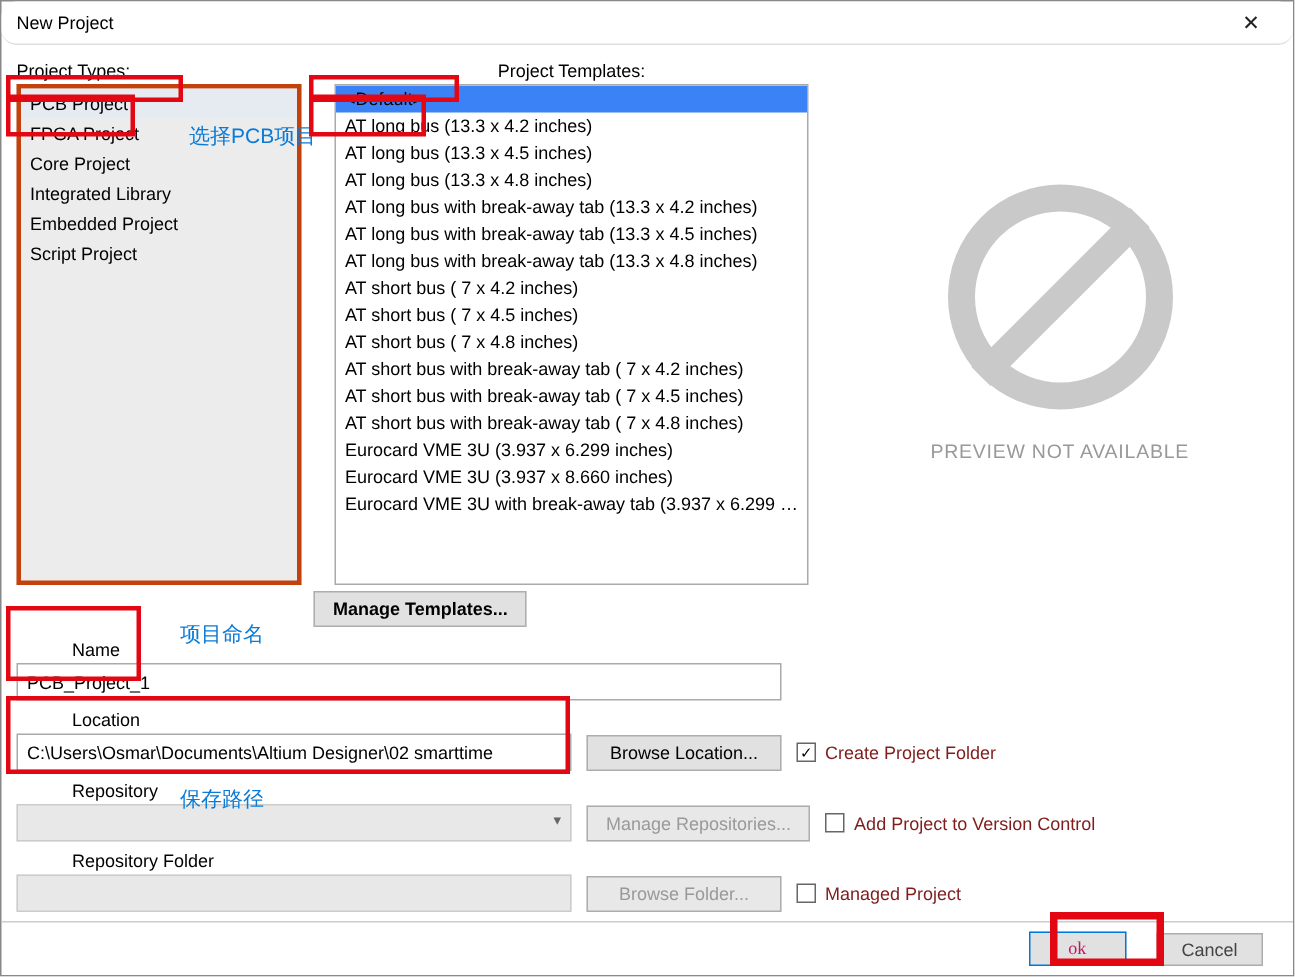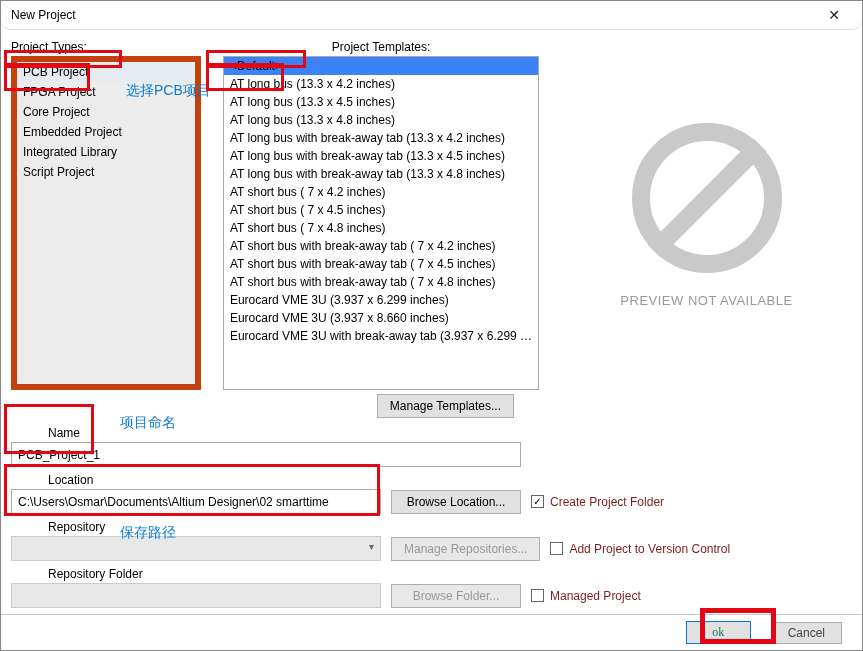--- a/index.html
+++ b/index.html
@@ -10,38 +10,38 @@
 .titlebar { height: 30px; display: flex; align-items: center; justify-content: space-between; padding: 0 8px 0 10px; background: #fff; border-bottom: 1px solid #ddd; border-radius: 10px; }
 .titlebar .title { font-size: 12px; color: #000; }
 .titlebar .close { width: 40px; height: 28px; display: flex; align-items: center; justify-content: center; font-size: 14px; color: #222; }
 
 .content { flex: 1; padding: 10px 10px 0 10px; display: flex; flex-direction: column; }
 
 .top-row { display: flex; gap: 8px; height: 350px; }
 
 .types-col { width: 190px; display: flex; flex-direction: column; }
 .types-label { font-size: 12px; color: #000; padding-bottom: 2px; }
-.types-box { flex: 1; border: 6px solid #c2410c; background: #ececec; overflow: hidden; }
+.types-box { flex: 1; border: 3px solid #c2410c; background: #ececec; overflow: hidden; }
 .types-item { padding: 3px 6px; font-size: 12px; color: #000; cursor: default; }
 .types-item.selected { background: #e6ebf2; }
 
 .templates-col { width: 344px; display: flex; flex-direction: column; align-items: center; }
 .templates-label { font-size: 12px; color: #000; padding-bottom: 2px; }
 .templates-box { flex: 1; border: 1px solid #aaa; background: #fff; overflow-y: scroll; }
 .templates-item { padding: 2px 6px; font-size: 12px; color: #000; white-space: nowrap; overflow: hidden; text-overflow: ellipsis; cursor: default; }
 .templates-item.selected { background: #3b82f6; }
 
 .preview-col { flex: 1; display: flex; flex-direction: column; align-items: center; justify-content: center; }
 .preview-icon { width: 150px; height: 150px; border-radius: 50%; border: 18px solid #c9c9c9; position: relative; margin-bottom: 20px; }
 .preview-icon::after { content: ""; position: absolute; width: 18px; height: 150px; background: #c9c9c9; left: 50%; top: -18px; transform: translateX(-50%) rotate(45deg); transform-origin: center; }
 .preview-text { color: #999; font-size: 13px; letter-spacing: 0.5px; }
 
 .manage-row { display: flex; padding: 4px 0 8px 0; }
 .manage-row .spacer { width: 198px; }
-.manage-btn-wrap { width: 305px; display: flex; justify-content: flex-end; }
+.manage-btn-wrap { width: 305px; display: flex; justify-content: flex-start; font-weight: bold; }
 .btn { background: #e1e1e1; border: 1px solid #adadad; padding: 4px 12px; font-size: 12px; color: #000; cursor: default; min-width: 120px; text-align: center; }
 .btn.disabled { color: #999; background: #e8e8e8; }
 
 .field-row { display: flex; flex-direction: column; margin-bottom: 6px; }
 .field-label { font-size: 12px; color: #000; padding-bottom: 2px; margin-left: 37px; }
 .field-input-row { display: flex; align-items: center; gap: 10px; }
 .text-input { border: 1px solid #aaa; background: #fff; padding: 3px 6px; font-size: 12px; color: #000; height: 25px; }
 .text-input.name { width: 510px; }
 .text-input.location { width: 370px; }
 .text-input.repo { width: 370px; background: #e8e8e8; border: 1px solid #ccc; }
@@ -49,21 +49,21 @@
 
 .checkbox-wrap { display: flex; align-items: center; gap: 6px; }
 .checkbox { width: 13px; height: 13px; border: 1px solid #666; background: #fff; display: inline-flex; align-items: center; justify-content: center; font-size: 10px; color: #000; }
 .cb-label { font-size: 12px; color: #7f1d1d; }
 
 .annot { position: absolute; border: 3px solid #e30613; pointer-events: none; }
 .annot-text { position: absolute; color: #0b7bd6; font-size: 14px; font-family: "Microsoft YaHei", sans-serif; }
 
 .footer { height: 45px; border-top: 1px solid #ccc; display: flex; align-items: center; justify-content: flex-end; padding: 0 20px; gap: 20px; }
 .footer .btn { min-width: 65px; padding: 3px 16px; }
-.footer .btn.ok { border: 1px solid #0078d7; color: #0f766e; font-family: Georgia, serif; text-transform: lowercase; }
+.footer .btn.ok { border: 1px solid #0078d7; color: #be185d; font-family: Georgia, serif; text-transform: lowercase; }
 .footer .btn.cancel { color: #444; }
 
 .scrollbar-thumb-mock::-webkit-scrollbar { width: 16px; }
 .scrollbar-thumb-mock::-webkit-scrollbar-track { background: #f0f0f0; }
 .scrollbar-thumb-mock::-webkit-scrollbar-thumb { background: #c1c1c1; border: 1px solid #a8a8a8; }
 
 .select-arrow { position: relative; }
 .select-arrow::after { content: "▾"; position: absolute; right: 6px; top: 4px; color: #666; font-size: 10px; }
 
 .stage { position: relative; width: 863px; height: 651px; }
@@ -81,22 +81,22 @@
 
   <div class="content">
 
     <div class="top-row">
       <div class="types-col">
         <div class="types-label">Project Types:</div>
         <div class="types-box" id="types-box">
               <div class="types-item selected">PCB Project</div>
               <div class="types-item">FPGA Project</div>
               <div class="types-item">Core Project</div>
+              <div class="types-item">Integrated Library</div>
               <div class="types-item">Embedded Project</div>
-              <div class="types-item">Integrated Library</div>
               <div class="types-item">Script Project</div>
             </div>
       </div>
 
       <div class="templates-col">
         <div class="templates-label">Project Templates:</div>
         <div class="templates-box scrollbar-thumb-mock" id="templates-box">
               <div class="templates-item selected">&lt;Default&gt;</div>
               <div class="templates-item">AT long bus (13.3 x 4.2 inches)</div>
               <div class="templates-item">AT long bus (13.3 x 4.5 inches)</div>

